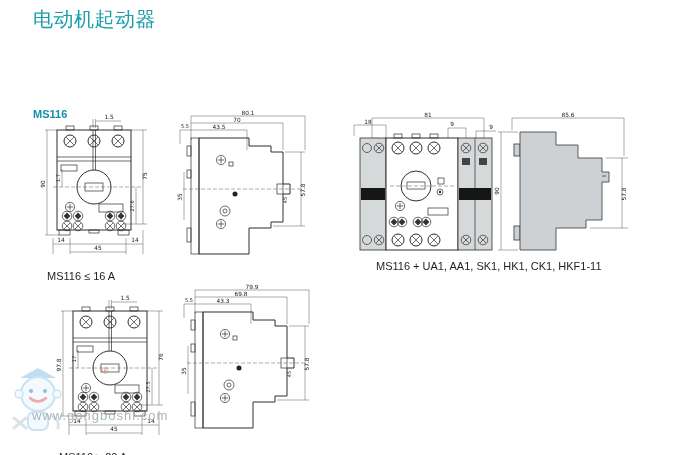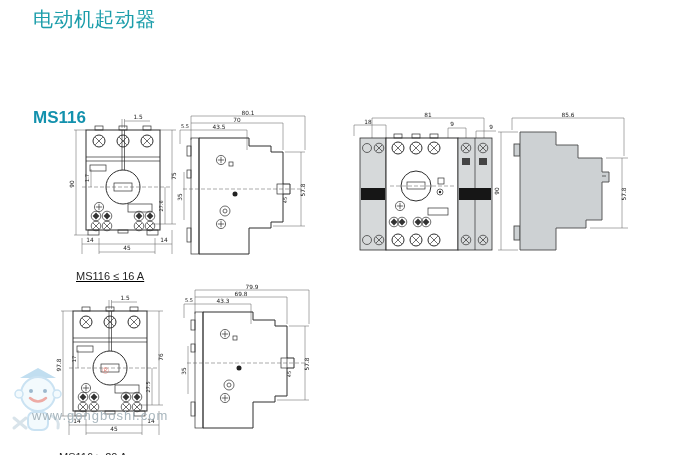--- a/index.html
+++ b/index.html
@@ -1,20 +1,20 @@
 <!DOCTYPE html>
 <html><head>
 <meta charset="utf-8">
 <style>
   html,body{margin:0;padding:0;background:#ffffff;}
   .page{position:relative;width:698px;height:455px;background:#fff;overflow:hidden;
         font-family:"Liberation Sans",sans-serif;}
   .title{position:absolute;left:33px;top:6px;color:#1b9daa;font-size:20px;line-height:27px;
          font-weight:normal;letter-spacing:.5px;}
-  .series-label{position:absolute;left:33px;top:108px;color:#1391ad;font-size:17px;font-weight:bold;}
+  .series-label{position:absolute;left:33px;top:108px;color:#1391ad;font-size:11px;font-weight:bold;}
   .drawing{position:absolute;}
   .caption{font-size:11px;color:#1f1f1f;margin-top:2px;white-space:nowrap;}
   
   .ln{fill:none;stroke:#2e2e2e;stroke-width:1;}
   .tn{fill:none;stroke:#2e2e2e;stroke-width:.7;}
   .dim{stroke:#666;stroke-width:.55;fill:none;}
   .cl{stroke:#555;stroke-width:.5;stroke-dasharray:4 2;fill:none;}
   .dt{font-family:"DejaVu Sans",sans-serif;font-size:5.8px;fill:#1a1a1a;}
   .dts{font-family:"DejaVu Sans",sans-serif;font-size:5px;fill:#1a1a1a;}
   .grayfill{fill:#d6d9da;stroke:#2e2e2e;stroke-width:.8;}
@@ -56,21 +56,21 @@
 </svg>
 
 <div class="page">
 
   <div class="title">
     <div>电动机起动器</div>
   </div>
 
   <div class="series-label">MS116</div>
 
-  <div class="drawing" style="left:68px;top:112px;text-decoration:underline;">
+  <div class="drawing" style="left:39px;top:112px;">
     <svg width="118" height="152" viewBox="0 0 118 152">
       <g>
         <line class="dim" x1="54" y1="7" x2="54" y2="16"></line>
           <line class="dim" x1="56.5" y1="7" x2="56.5" y2="16"></line>
         <line class="dim" x1="56.5" y1="9" x2="82" y2="9"></line>
         <line class="dim" x1="8" y1="18" x2="8" y2="123"></line>
           <line class="dim" x1="6" y1="18" x2="18" y2="18"></line>
           <line class="dim" x1="6" y1="123" x2="20" y2="123"></line>
         <line class="dim" x1="23" y1="57" x2="23" y2="75"></line>
         <line class="dim" x1="104" y1="18" x2="104" y2="112"></line>
@@ -220,20 +220,21 @@
           <rect x="129" y="46" width="8" height="7" fill="#444"></rect>
         <rect class="darkband" x="109" y="76" width="32" height="12"></rect>
         <use href="#sym-term-s" xlink:href="#sym-term-s" x="116" y="128"></use>
           <use href="#sym-term-s" xlink:href="#sym-term-s" x="133" y="128"></use>
       </g>
       <text class="dt" x="78" y="4.5" text-anchor="middle">81</text>
       <text class="dt" x="18" y="11.5" text-anchor="middle">18</text>
       <text class="dt" x="102" y="14" text-anchor="middle">9</text>
       <text class="dt" x="141" y="17" text-anchor="middle">9</text>
     </svg>
+    <div class="caption" style="padding-left:26px;">MS116 + UA1, AA1, SK1, HK1, CK1, HKF1-11</div>
   </div>
 
   <div class="drawing" style="left:492px;top:112px;">
     <svg width="148" height="142" viewBox="0 0 148 142">
       <g>
         <line class="dim" x1="20" y1="6" x2="132" y2="6"></line>
           <line class="dim" x1="20" y1="6" x2="20" y2="18"></line>
           <line class="dim" x1="132" y1="6" x2="132" y2="44"></line>
         <line class="dim" x1="9" y1="20" x2="9" y2="138"></line>
           <line class="dim" x1="6" y1="20" x2="26" y2="20"></line>

